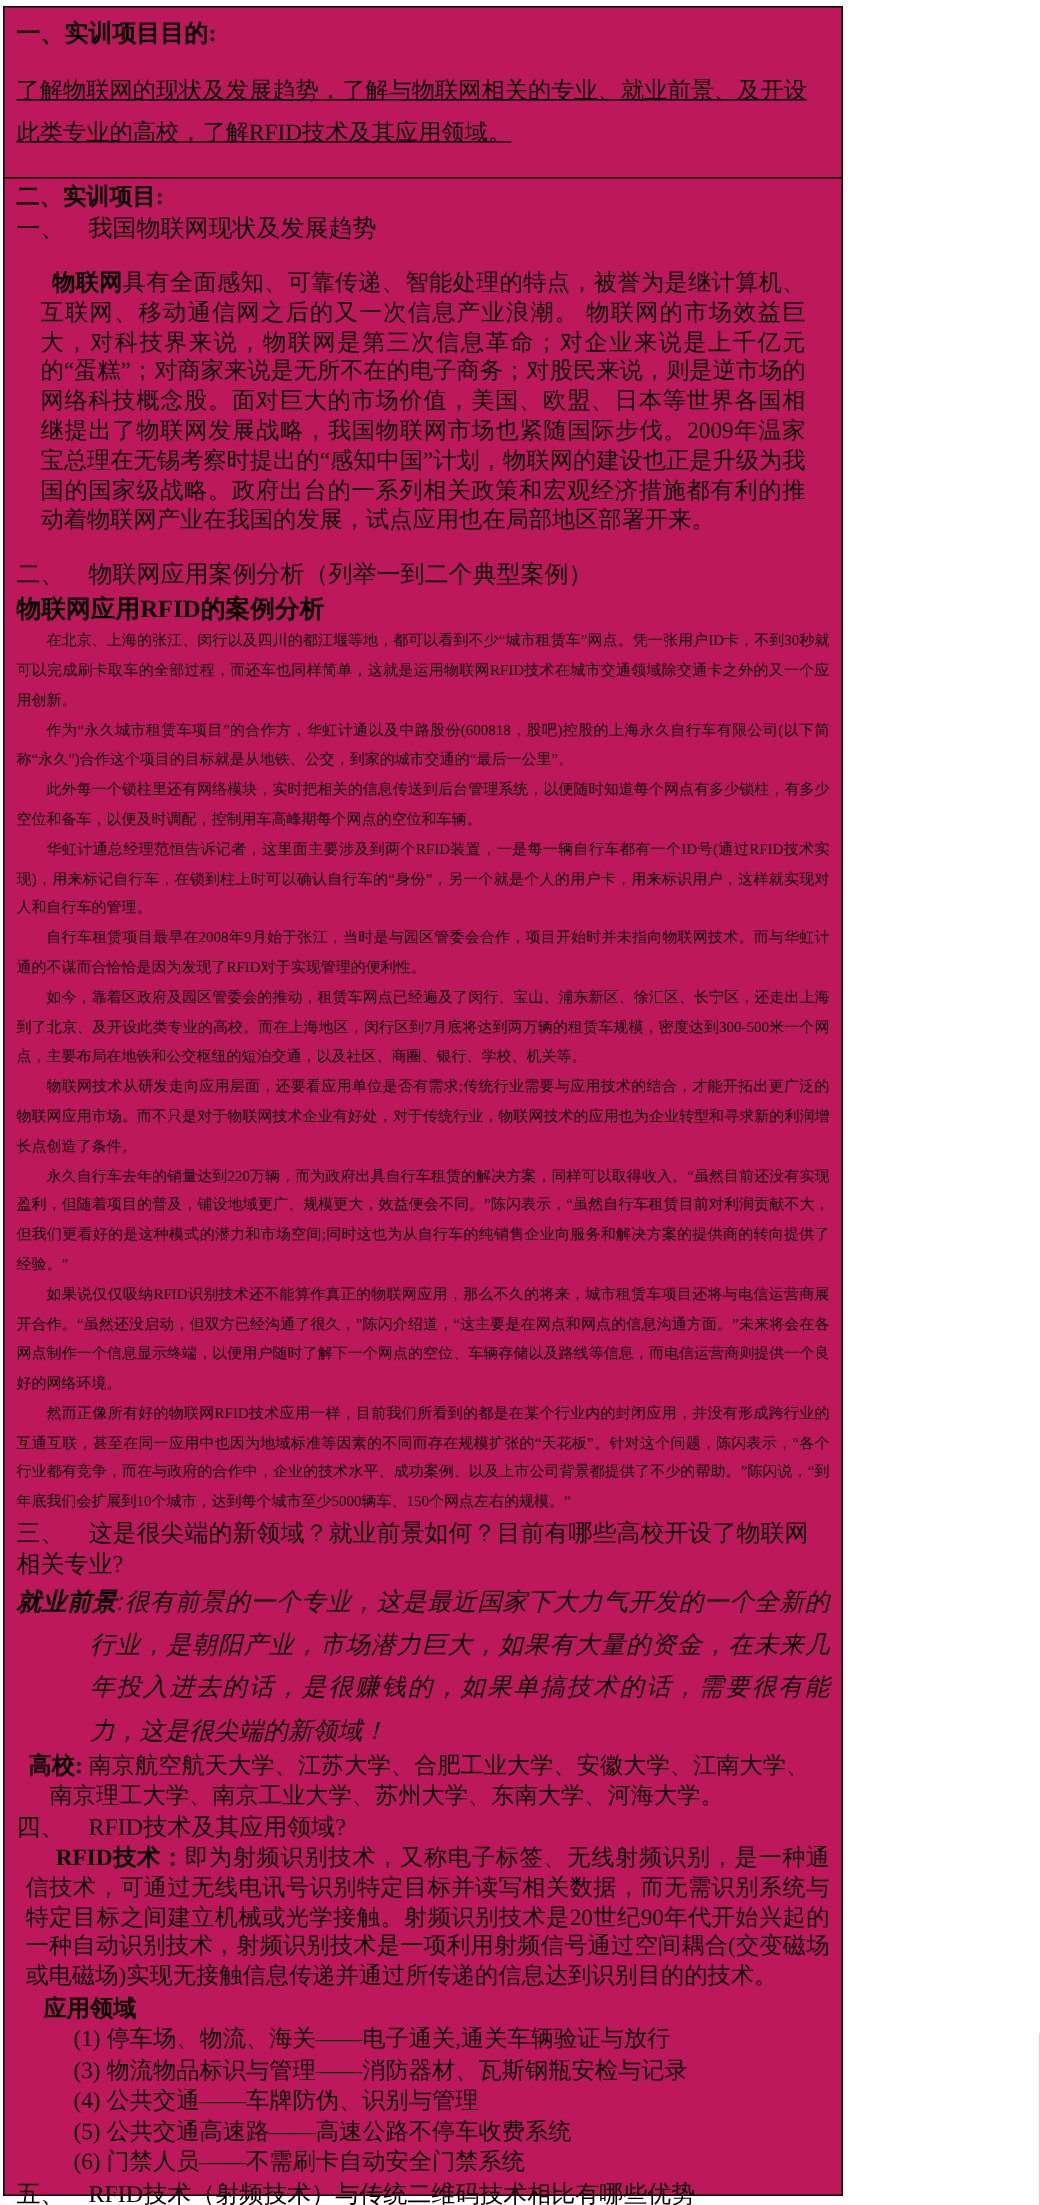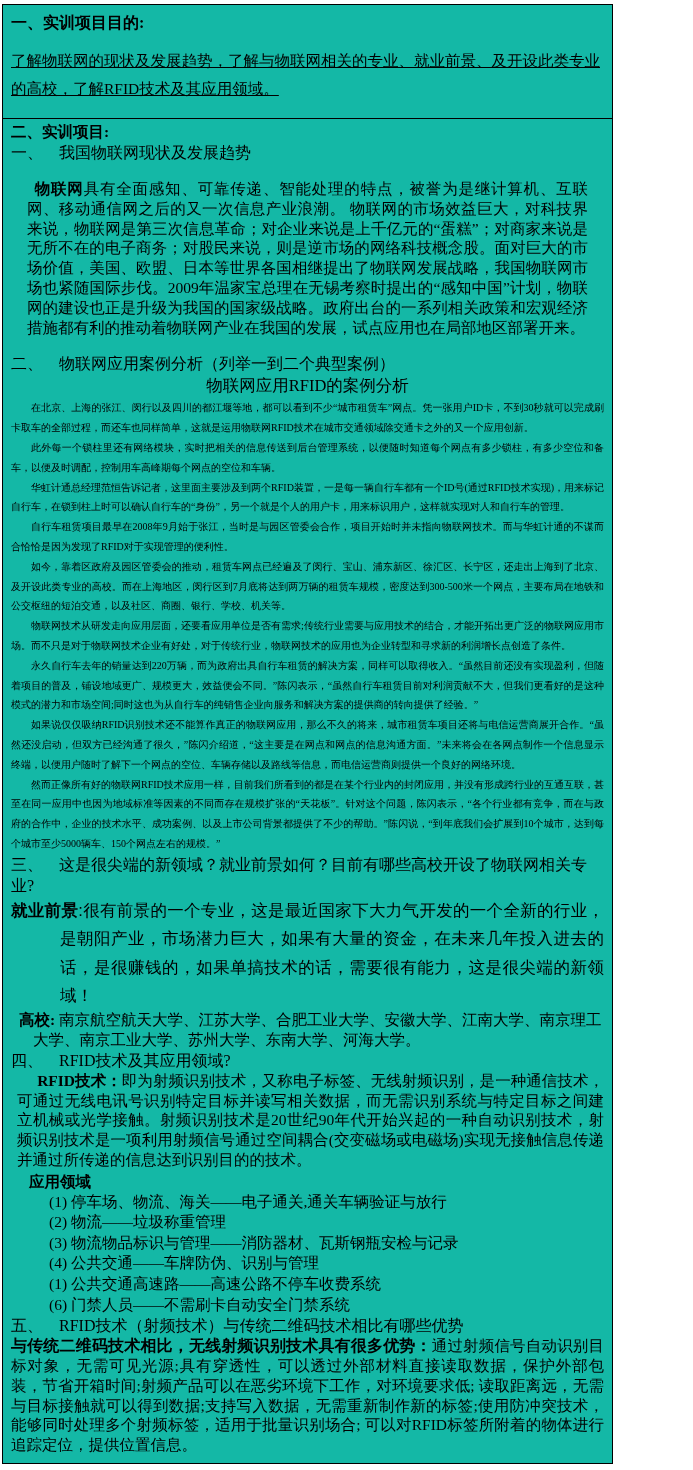--- a/index.html
+++ b/index.html
@@ -3,43 +3,43 @@
 <meta charset="utf-8">
 <style>
   html,body{margin:0;padding:0;background:#fff;}
   body{
     width:693px;height:1470px;overflow:hidden;
     font-family:"Liberation Serif","DejaVu Serif",serif;
     color:#000;
     -webkit-font-smoothing:none;
   }
   .doc-border{
-    position:absolute;left:2px;top:4px;width:611px;height:1460px;
-    border:1px solid #000;box-sizing:border-box;background:#14b8a6;
+    position:absolute;left:2px;top:4px;width:560px;height:1460px;
+    border:1px solid #000;box-sizing:border-box;background:#be185d;
   }
   
   .cell1{
     box-sizing:border-box;height:114px;border-bottom:1px solid #000;
     padding:8px 10px 0 8px;
   }
   .c1-heading{margin:0;font-size:16px;font-weight:bold;line-height:20px;}
   .c1-body{margin:14px 0 0 0;font-size:15.5px;line-height:28px;text-decoration:underline;}
   
   .cell2{box-sizing:border-box;padding:3px 8px 0 8px;}
   .h2{margin:0;font-size:15.5px;font-weight:bold;line-height:20px;}
   .part-title{margin:0;font-size:16px;line-height:21px;white-space:pre-wrap;}
   .body-p{margin:0;font-size:10px;line-height:19.8px;text-indent:2em;text-align:justify;}
   .lead-p{margin:16px;font-size:15.5px;line-height:19.8px;text-indent:0.5em;text-align:justify;}
-  .case-title{margin:1px 0;font-size:16.5px;font-weight:normal;text-align:center;line-height:22px;}
+  .case-title{margin:1px 0;font-size:16.5px;font-weight:bold;text-align:left;line-height:22px;}
   .majors-p{margin:0;font-size:15.5px;line-height:21px;text-indent:0.5em;}
   .majors-p b{letter-spacing:0.5px;}
   .prospect-p{
     margin:0;font-family:"Liberation Sans","DejaVu Sans",sans-serif;
     font-size:16.5px;line-height:28.5px;
-    padding-left:49px;text-indent:-49px;text-align:justify;
+    padding-left:49px;text-indent:-49px;text-align:justify;font-style:italic;
   }
   .colleges-p{margin:0;font-size:15.5px;line-height:20px;padding-left:22px;text-indent:-14px;}
   .rfid-p{margin:0 0 0 6px;font-size:15.5px;line-height:19.8px;text-indent:1.3em;text-align:justify;}
   .apps-h{margin:1px 0 0 18px;font-size:15.5px;font-weight:bold;line-height:21px;}
   .app-item{margin:0 0 0 38px;font-size:15.5px;line-height:20.6px;}
   .adv-p{margin:0;font-size:15.5px;line-height:19.8px;text-align:justify;}
   .adv-p b{font-size:16px;}
   b{font-weight:bold;}
 </style>
 </head>
@@ -54,40 +54,40 @@
 
   <div class="cell2">
     <p class="h2">二、实训项目:</p>
 
     <p class="part-title">一、　我国物联网现状及发展趋势</p>
     <p class="lead-p"><b>物联网</b><span>具有全面感知、可靠传递、智能处理的特点，被誉为是继计算机、互联网、移动通信网之后的又一次信息产业浪潮。 物联网的市场效益巨大，对科技界来说，物联网是第三次信息革命；对企业来说是上千亿元的“蛋糕”；对商家来说是无所不在的电子商务；对股民来说，则是逆市场的网络科技概念股。面对巨大的市场价值，美国、欧盟、日本等世界各国相继提出了物联网发展战略，我国物联网市场也紧随国际步伐。2009年温家宝总理在无锡考察时提出的“感知中国”计划，物联网的建设也正是升级为我国的国家级战略。政府出台的一系列相关政策和宏观经济措施都有利的推动着物联网产业在我国的发展，试点应用也在局部地区部署开来。</span></p>
 
     <p class="part-title">二、　物联网应用案例分析（列举一到二个典型案例）</p>
     <p class="case-title">物联网应用RFID的案例分析</p>
     <p class="body-p">在北京、上海的张江、闵行以及四川的都江堰等地，都可以看到不少“城市租赁车”网点。凭一张用户ID卡，不到30秒就可以完成刷卡取车的全部过程，而还车也同样简单，这就是运用物联网RFID技术在城市交通领域除交通卡之外的又一个应用创新。</p>
+    <p class="body-p">作为“永久城市租赁车项目”的合作方，华虹计通以及中路股份(600818，股吧)控股的上海永久自行车有限公司(以下简称“永久”)合作这个项目的目标就是从地铁、公交，到家的城市交通的“最后一公里”。</p>
     <p class="body-p">此外每一个锁柱里还有网络模块，实时把相关的信息传送到后台管理系统，以便随时知道每个网点有多少锁柱，有多少空位和备车，以便及时调配，控制用车高峰期每个网点的空位和车辆。</p>
     <p class="body-p">华虹计通总经理范恒告诉记者，这里面主要涉及到两个RFID装置，一是每一辆自行车都有一个ID号(通过RFID技术实现)，用来标记自行车，在锁到柱上时可以确认自行车的“身份”，另一个就是个人的用户卡，用来标识用户，这样就实现对人和自行车的管理。</p>
     <p class="body-p">自行车租赁项目最早在2008年9月始于张江，当时是与园区管委会合作，项目开始时并未指向物联网技术。而与华虹计通的不谋而合恰恰是因为发现了RFID对于实现管理的便利性。</p>
     <p class="body-p">如今，靠着区政府及园区管委会的推动，租赁车网点已经遍及了闵行、宝山、浦东新区、徐汇区、长宁区，还走出上海到了北京、及开设此类专业的高校。而在上海地区，闵行区到7月底将达到两万辆的租赁车规模，密度达到300-500米一个网点，主要布局在地铁和公交枢纽的短泊交通，以及社区、商圈、银行、学校、机关等。</p>
     <p class="body-p">物联网技术从研发走向应用层面，还要看应用单位是否有需求;传统行业需要与应用技术的结合，才能开拓出更广泛的物联网应用市场。而不只是对于物联网技术企业有好处，对于传统行业，物联网技术的应用也为企业转型和寻求新的利润增长点创造了条件。</p>
     <p class="body-p">永久自行车去年的销量达到220万辆，而为政府出具自行车租赁的解决方案，同样可以取得收入。“虽然目前还没有实现盈利，但随着项目的普及，铺设地域更广、规模更大，效益便会不同。”陈闪表示，“虽然自行车租赁目前对利润贡献不大，但我们更看好的是这种模式的潜力和市场空间;同时这也为从自行车的纯销售企业向服务和解决方案的提供商的转向提供了经验。”</p>
     <p class="body-p">如果说仅仅吸纳RFID识别技术还不能算作真正的物联网应用，那么不久的将来，城市租赁车项目还将与电信运营商展开合作。“虽然还没启动，但双方已经沟通了很久，”陈闪介绍道，“这主要是在网点和网点的信息沟通方面。”未来将会在各网点制作一个信息显示终端，以便用户随时了解下一个网点的空位、车辆存储以及路线等信息，而电信运营商则提供一个良好的网络环境。</p>
     <p class="body-p">然而正像所有好的物联网RFID技术应用一样，目前我们所看到的都是在某个行业内的封闭应用，并没有形成跨行业的互通互联，甚至在同一应用中也因为地域标准等因素的不同而存在规模扩张的“天花板”。针对这个问题，陈闪表示，“各个行业都有竞争，而在与政府的合作中，企业的技术水平、成功案例、以及上市公司背景都提供了不少的帮助。”陈闪说，“到年底我们会扩展到10个城市，达到每个城市至少5000辆车、150个网点左右的规模。”</p>
 
     <p class="part-title">三、　这是很尖端的新领域？就业前景如何？目前有哪些高校开设了物联网相关专业?</p>
     <p class="prospect-p"><b>就业前景</b><span>:很有前景的一个专业，这是最近国家下大力气开发的一个全新的行业，是朝阳产业，市场潜力巨大，如果有大量的资金，在未来几年投入进去的话，是很赚钱的，如果单搞技术的话，需要很有能力，这是很尖端的新领域！</span></p>
     <p class="colleges-p"><b>高校:</b><span> 南京航空航天大学、江苏大学、合肥工业大学、安徽大学、江南大学、南京理工大学、南京工业大学、苏州大学、东南大学、河海大学。</span></p>
 
     <p class="part-title">四、　RFID技术及其应用领域?</p>
     <p class="rfid-p"><b>RFID技术：</b><span>即为射频识别技术，又称电子标签、无线射频识别，是一种通信技术，可通过无线电讯号识别特定目标并读写相关数据，而无需识别系统与特定目标之间建立机械或光学接触。射频识别技术是20世纪90年代开始兴起的一种自动识别技术，射频识别技术是一项利用射频信号通过空间耦合(交变磁场或电磁场)实现无接触信息传递并通过所传递的信息达到识别目的的技术。</span></p>
     <p class="apps-h">应用领域</p>
     <p class="app-item">(1) 停车场、物流、海关——电子通关,通关车辆验证与放行</p>
-    <p class="app-item">(2) 物流——垃圾称重管理</p>
     <p class="app-item">(3) 物流物品标识与管理——消防器材、瓦斯钢瓶安检与记录</p>
     <p class="app-item">(4) 公共交通——车牌防伪、识别与管理</p>
-    <p class="app-item">(1) 公共交通高速路——高速公路不停车收费系统</p>
+    <p class="app-item">(5) 公共交通高速路——高速公路不停车收费系统</p>
     <p class="app-item">(6) 门禁人员——不需刷卡自动安全门禁系统</p>
 
     <p class="part-title">五、　RFID技术（射频技术）与传统二维码技术相比有哪些优势</p>
     <p class="adv-p"><b>与传统二维码技术相比，无线射频识别技术具有很多优势：</b><span>通过射频信号自动识别目标对象，无需可见光源;具有穿透性，可以透过外部材料直接读取数据，保护外部包装，节省开箱时间;射频产品可以在恶劣环境下工作，对环境要求低; 读取距离远，无需与目标接触就可以得到数据;支持写入数据，无需重新制作新的标签;使用防冲突技术，能够同时处理多个射频标签，适用于批量识别场合; 可以对RFID标签所附着的物体进行追踪定位，提供位置信息。</span></p>
   </div>
 
 </div>
 
 </body></html>

